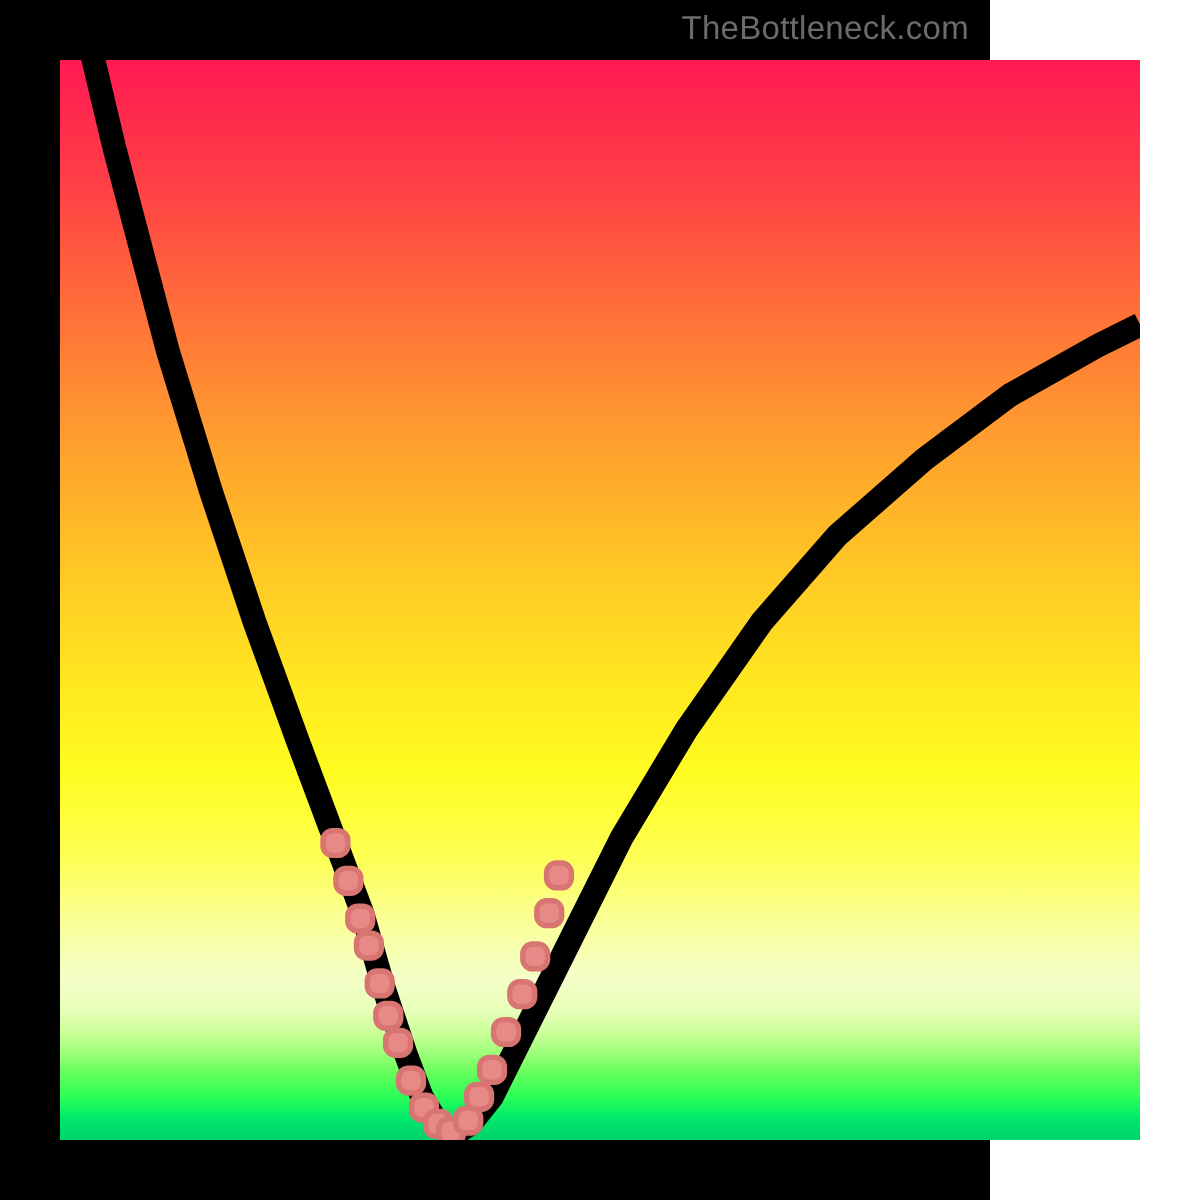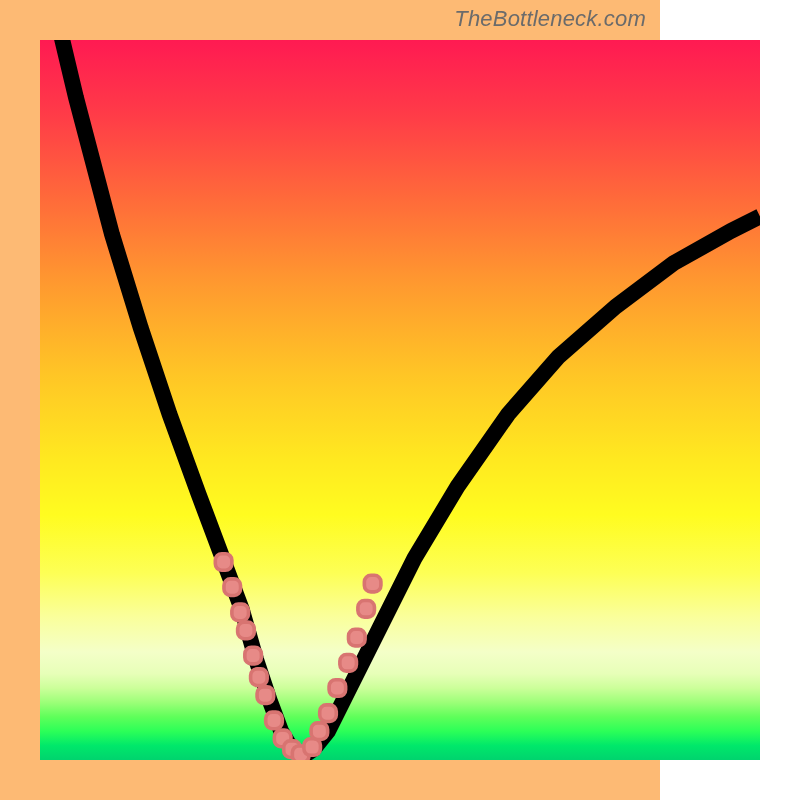--- a/index.html
+++ b/index.html
@@ -6,24 +6,23 @@
     margin: 0;
     padding: 0;
     width: 800px;
     height: 800px;
     overflow: hidden;
     font-family: Arial, Helvetica, sans-serif;
   }
   .frame {
     width: 660px;
     height: 800px;
-    background: #fdba74;
+    background: #000000;
     position: relative;
     box-sizing: border-box;
-    font-style: italic;
   }
   .plot-area {
     position: absolute;
     left: 40px;
     top: 40px;
     width: 720px;
     height: 720px;
     overflow: hidden;
   }
   .gradient-bg {

